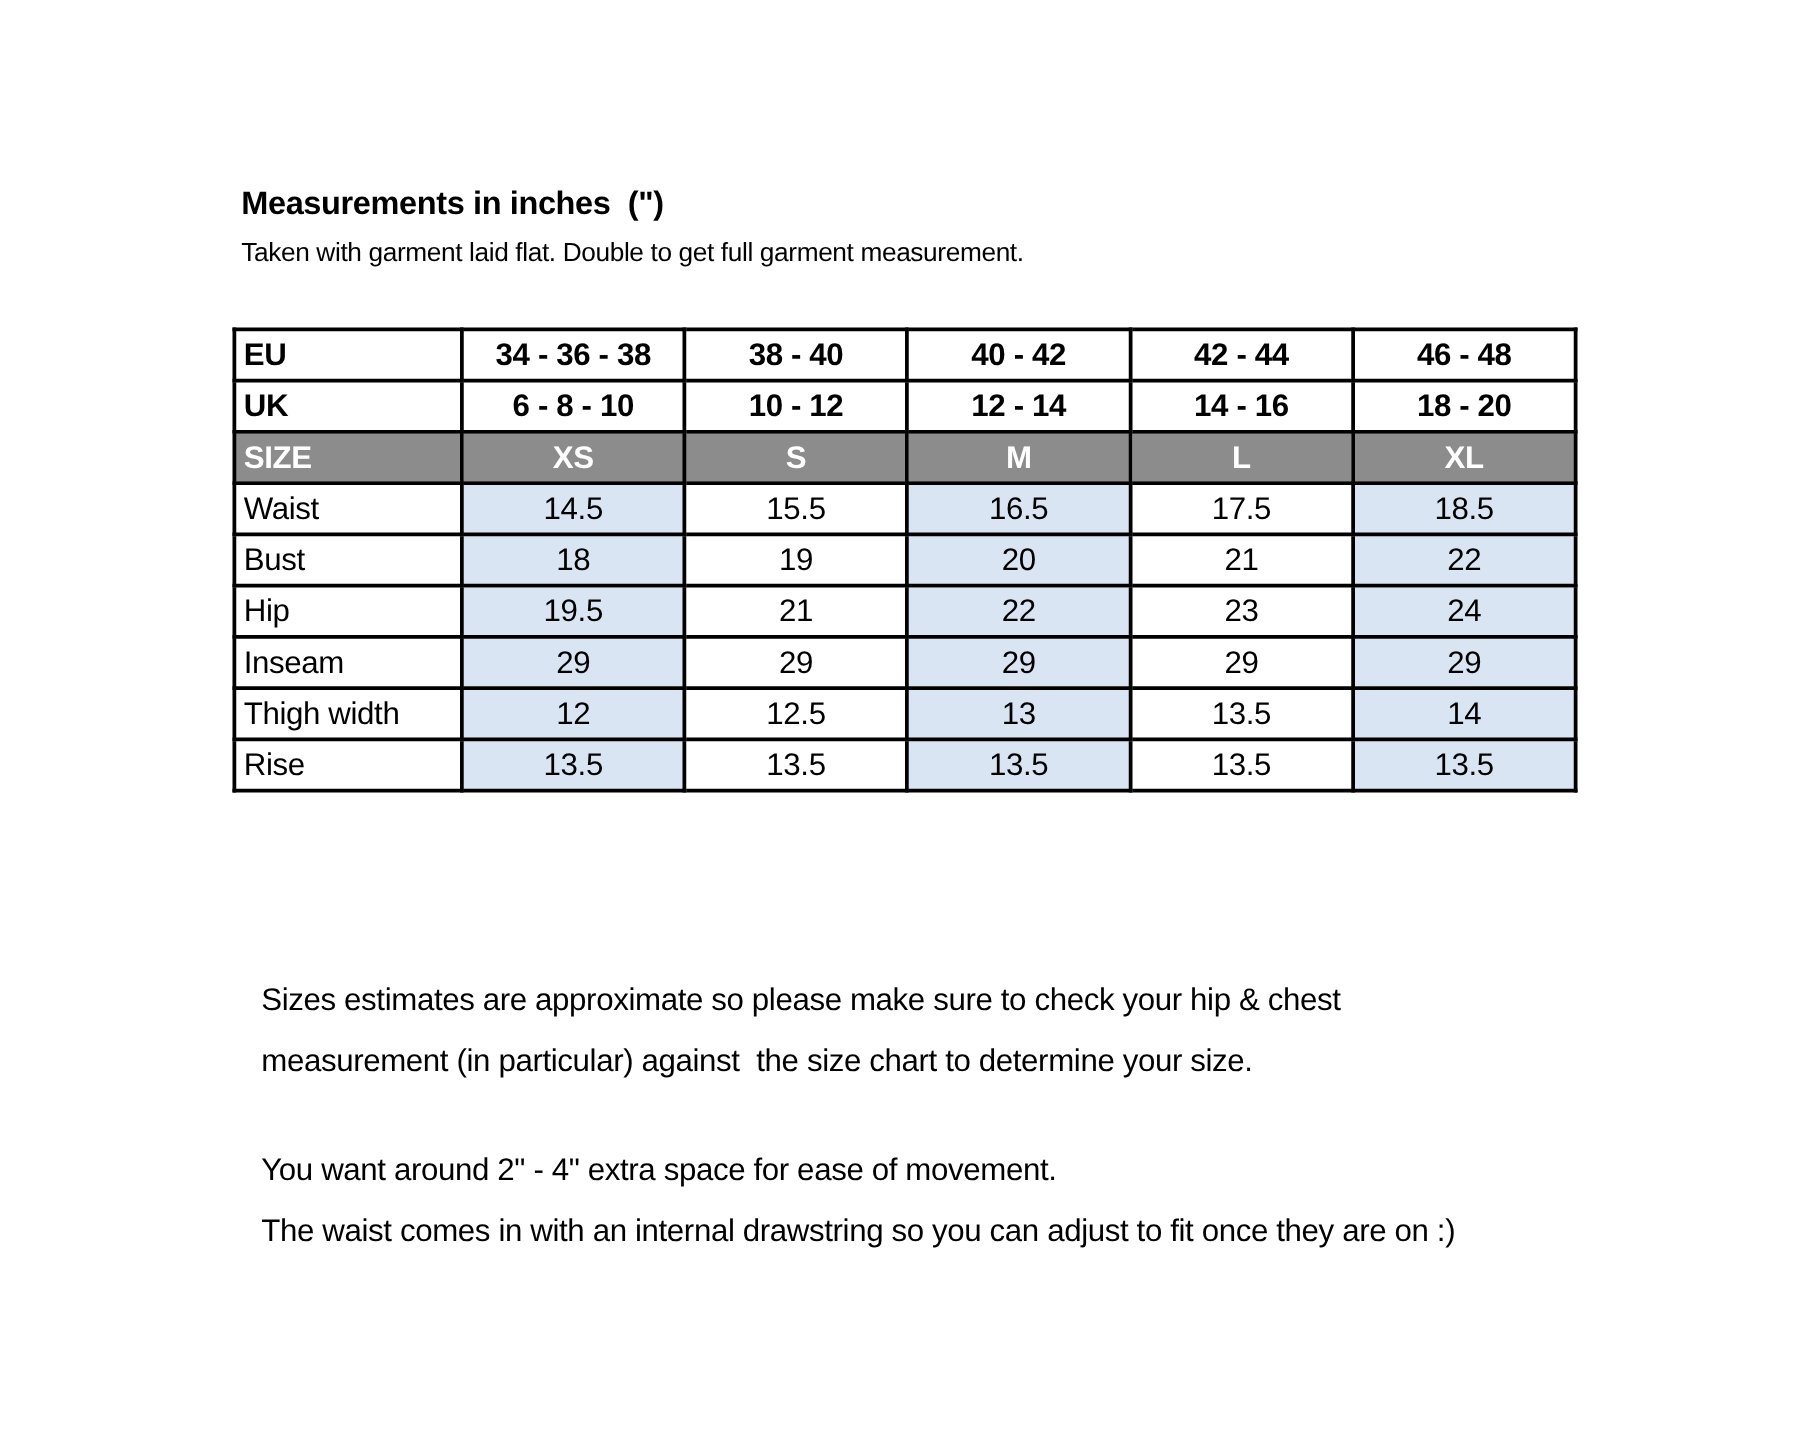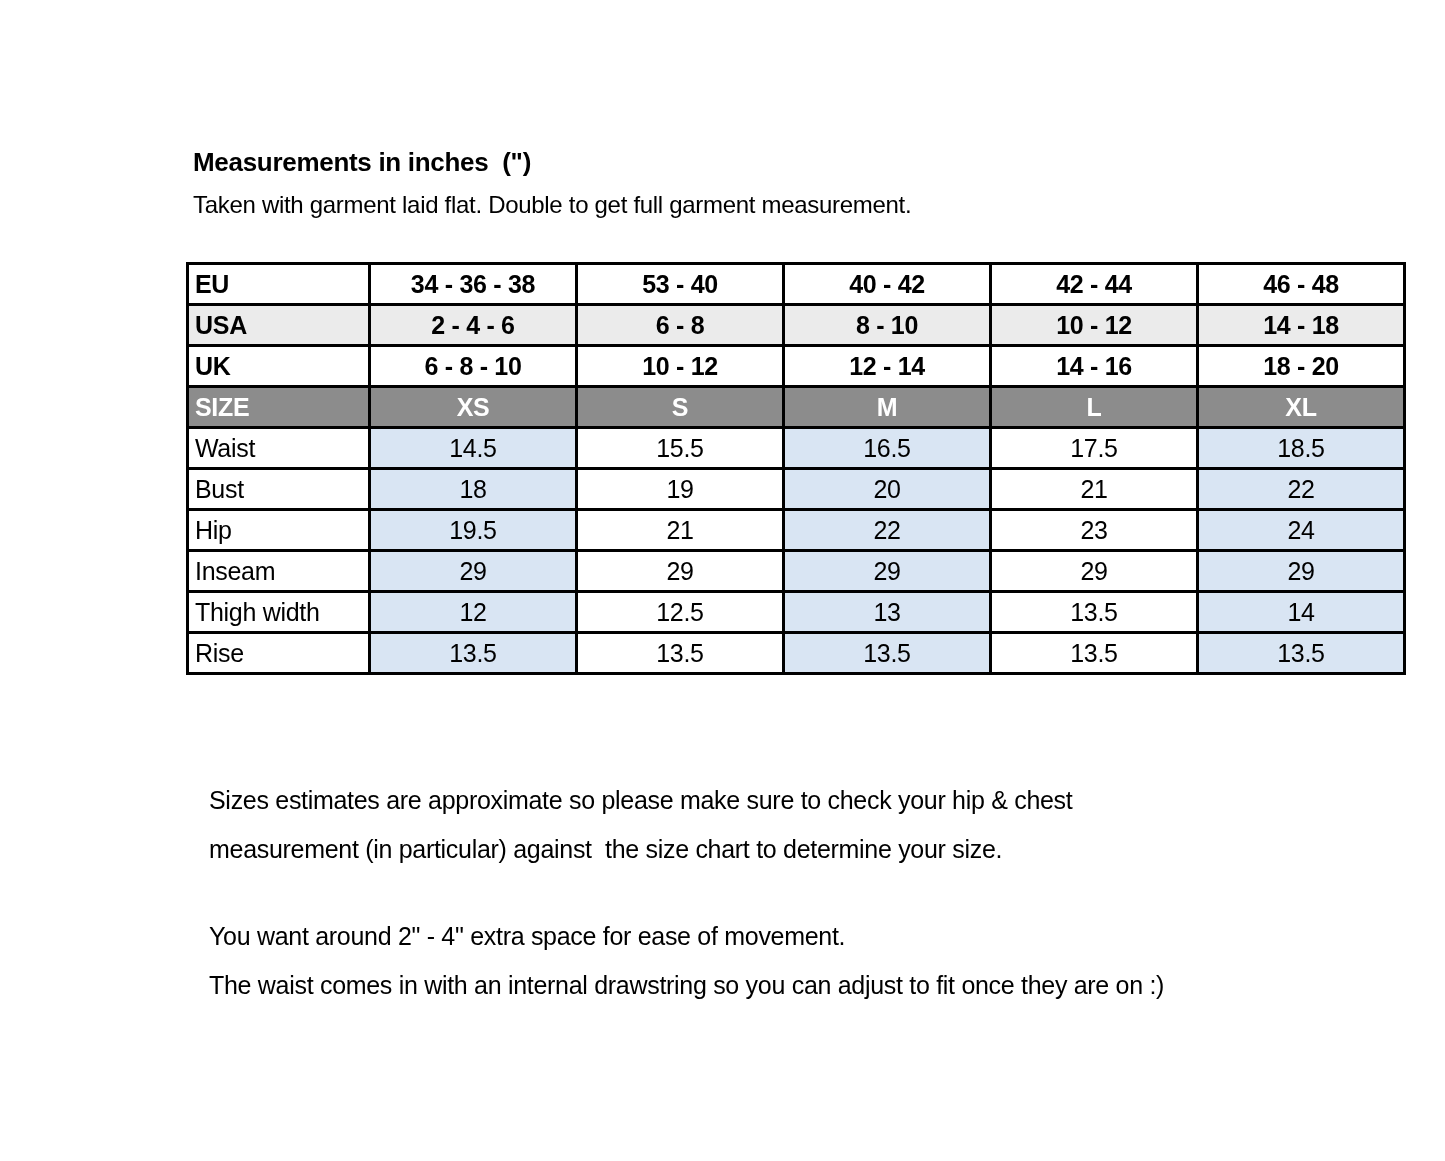--- a/index.html
+++ b/index.html
@@ -24,29 +24,29 @@
     font-size: 26px;
     font-weight: bold;
     letter-spacing: -0.3px;
     white-space: pre-wrap;
   }
   .subtitle {
     position: absolute;
     left: 193px;
     top: 191px;
     margin: 0;
-    font-size: 24px;
+    font-size: 21px;
     letter-spacing: -0.3px;
     white-space: pre-wrap;
   }
   table.size-table {
     position: absolute;
     left: 186px;
     top: 262px;
-    width: 1220px;
+    width: 1076px;
     border-collapse: collapse;
     table-layout: fixed;
   }
   .size-table col.c-label { width: 182px; }
   .size-table td {
     border: 3px solid var(--table-border, #000000);
     height: 38px;
     font-size: 25px;
     text-align: center;
     vertical-align: middle;
@@ -88,32 +88,24 @@
 
   <table class="size-table">
     <colgroup>
         <col class="c-label">
         <col span="5" class="c-size">
       </colgroup>
     <tbody>
       <tr class="conv">
         <td class="lbl">EU</td>
         <td>34 - 36 - 38</td>
-        <td>53 - 40</td>
+        <td>38 - 40</td>
         <td>40 - 42</td>
         <td>42 - 44</td>
         <td>46 - 48</td>
-      </tr>
-      <tr class="conv usa">
-        <td class="lbl">USA</td>
-        <td>2 - 4 - 6</td>
-        <td>6 - 8</td>
-        <td>8 - 10</td>
-        <td>10 - 12</td>
-        <td>14 - 18</td>
       </tr>
       <tr class="conv">
         <td class="lbl">UK</td>
         <td>6 - 8 - 10</td>
         <td>10 - 12</td>
         <td>12 - 14</td>
         <td>14 - 16</td>
         <td>18 - 20</td>
       </tr>
       <tr class="size">

